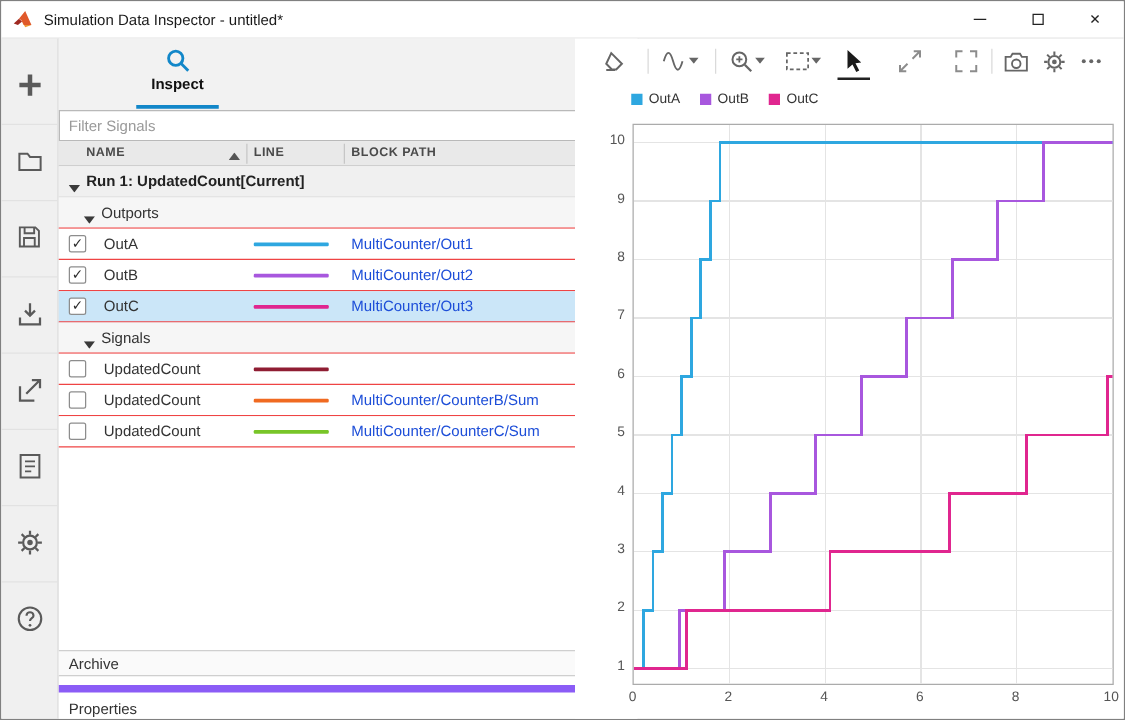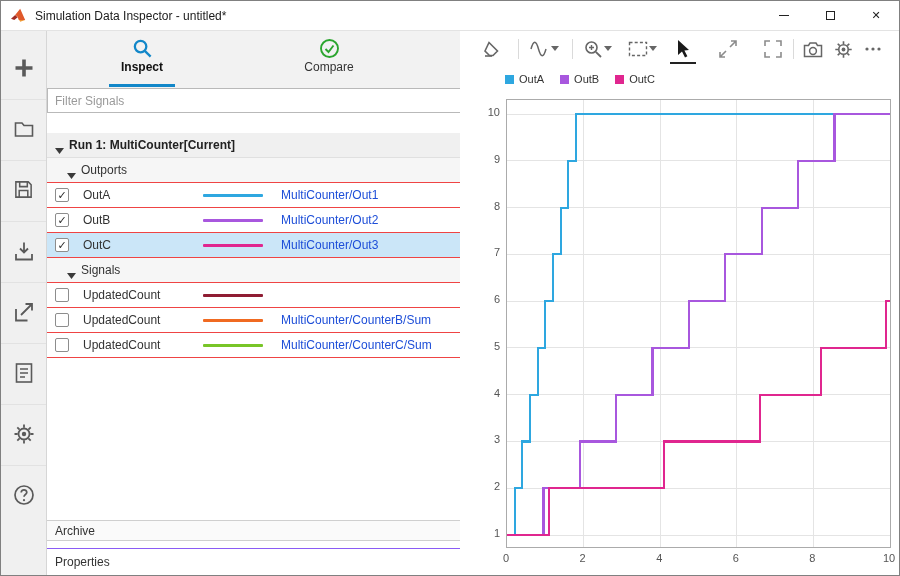--- a/index.html
+++ b/index.html
@@ -49,21 +49,21 @@
   .checkbox { position:absolute; left:8px; top:5px; width:14px; height:14px; border:1px solid #8d8d8d; background:#fff; border-radius:2px; font-size:11px; line-height:12px; text-align:center; color:#2b2b2b; }
   .sig-name { position:absolute; left:36px; top:5px; color:#333; }
   .line-swatch { position:absolute; left:156px; top:11px; width:60px; height:3px; border-radius:1px; }
   .sig-path { position:absolute; left:234px; top:5px; color:#1d4ed8; }
   .run-dot { position:absolute; right:28px; top:7px; width:11px; height:11px; border-radius:50%; background:#3ead3d; }
   .run-menu { position:absolute; right:12px; top:3px; color:#666; font-size:14px; font-weight:normal; font-family:"DejaVu Sans", sans-serif; }
 
   .archive-bar { position:absolute; left:0; right:0; top:489px; height:21px; background:#fafafa; border-top:1px solid #cfcfcf; border-bottom:1px solid #cfcfcf; }
   .archive-label { position:absolute; left:8px; top:3px; color:#333; }
   .bar-icon { position:absolute; top:3px; }
-  .props-bar { position:absolute; left:0; right:0; top:517px; bottom:0; background:#fff; border-top:1px solid #8b5cf6; }
+  .props-bar { position:absolute; left:0; right:0; top:517px; bottom:0; background:#fff; border-top:6px solid #8b5cf6; }
   .props-label { position:absolute; left:8px; top:6px; color:#333; }
 
   
   .right-panel { position:absolute; left:459px; top:30px; right:0; bottom:0; background:#fff; }
   .chart-toolbar { position:absolute; top:0; left:0; right:0; height:36px; }
   .ct { position:absolute; top:8px; width:20px; height:20px; display:flex; align-items:center; justify-content:center; }
   .ct-caret { position:absolute; top:15px; width:8px; height:5px; display:flex; }
   .ct-sep { position:absolute; top:8px; width:1px; height:20px; background:#dadada; }
   .ct-active-bar { position:absolute; left:210px; top:31px; width:26px; height:2px; background:#222; }
 
@@ -163,48 +163,49 @@
     <div class="tabstrip">
       <div class="tab active" style="left:25px">
         <span class="ticon">
           <svg width="21" height="21" viewBox="0 0 22 22">
               <circle cx="9" cy="9" r="6" fill="none" stroke="#1287c9" stroke-width="2.4"></circle>
               <path d="M13.7 13.7L19.5 19.5" stroke="#1287c9" stroke-width="2.4"></path>
             </svg>
         </span>
         <span class="tab-label">Inspect</span>
       </div>
-      <div class="tab" style="left:212px">
-        <span class="ticon">
-          <svg width="21" height="21" viewBox="0 0 21 21">
-              <circle cx="10.5" cy="10.5" r="8.5" fill="none" stroke="#2ba52e" stroke-width="1.9"></circle>
-              <path d="M6.5 11l3 3 5-6.5" fill="none" stroke="#2ba52e" stroke-width="1.9"></path>
-            </svg>
-        </span>
-        <span class="tab-label">Compare</span>
-      </div>
       <div class="tab-underline"></div>
       <span class="collapse-left">
         <svg width="7" height="11" viewBox="0 0 7 11">
             <path d="M6 1L1.5 5.5 6 10" fill="none" stroke="#888" stroke-width="1.5"></path>
           </svg>
       </span>
     </div>
 
     <div class="filter-row">
       <input class="filter-input" type="text" placeholder="Filter Signals" style="">
     </div>
 
+    <div class="thead">
+      <span class="th" style="left:22px">NAME</span>
+      <span class="sort-icon"><svg width="9" height="6" viewBox="0 0 9 6">
+            <polygon points="4.5,0 9,6 0,6" fill="#555"></polygon>
+          </svg></span>
+      <span class="th-sep" style="left:150px"></span>
+      <span class="th" style="left:156px">LINE</span>
+      <span class="th-sep" style="left:228px"></span>
+      <span class="th" style="left:234px">BLOCK PATH</span>
+    </div>
 
     <div class="rows">
       <div class="row run">
         <span class="tri" style="left:8px"><svg width="9" height="6" viewBox="0 0 9 6">
               <polygon points="0,0 9,0 4.5,6" fill="#3a3a3a"></polygon>
             </svg></span>
-        <span class="row-label">Run 1: MultiCounter[Current]</span>
+        <span class="row-label">Run 1: UpdatedCount[Current]</span>
         <span class="run-dot"></span>
         <span class="run-menu">⋮</span>
       </div>
 
       <div class="row group">
         <span class="tri" style="left:20px"><svg width="9" height="6" viewBox="0 0 9 6">
               <polygon points="0,0 9,0 4.5,6" fill="#3a3a3a"></polygon>
             </svg></span>
         <span class="group-label">Outports</span>
       </div>

